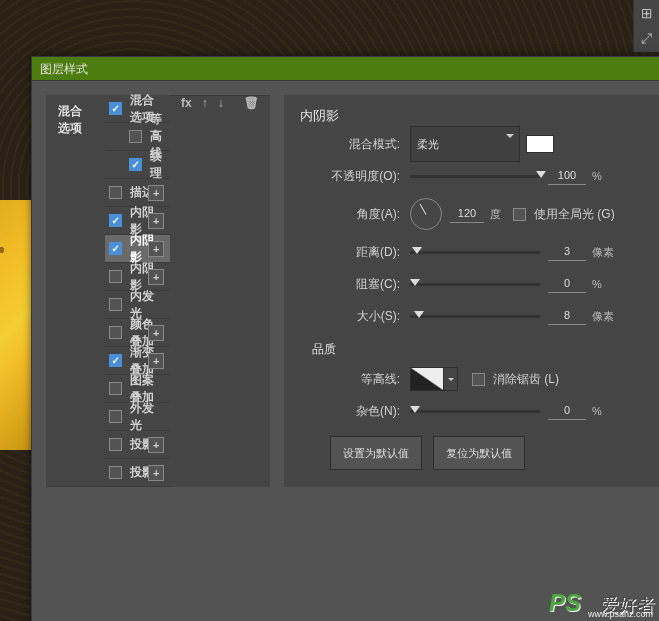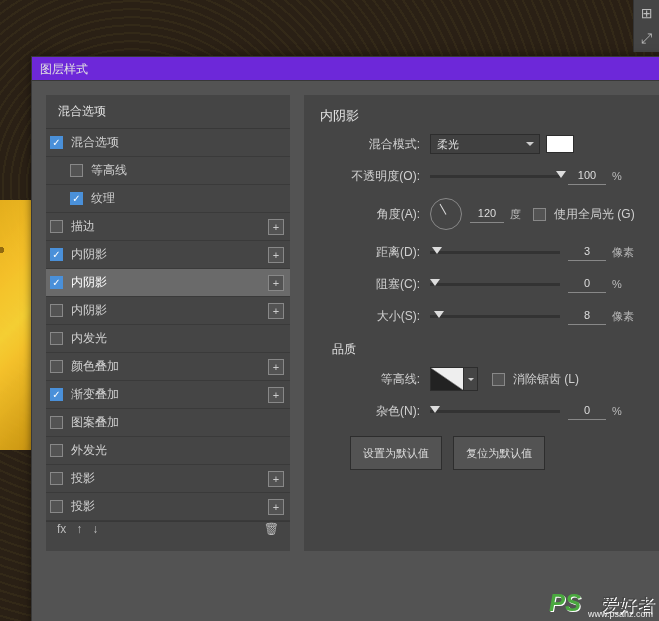--- a/index.html
+++ b/index.html
@@ -1,41 +1,41 @@
 <!DOCTYPE html>
 <html><head>
   <meta charset="utf-8">
   <style>
     * { margin: 0; padding: 0; box-sizing: border-box; font-family: "Microsoft YaHei", sans-serif; }
     body { width: 659px; height: 621px; background: #2a2015; position: relative; overflow: hidden; }
     .bg-texture { position: absolute; inset: 0; background: repeating-radial-gradient(circle at 20% 30%, #3a2f1a 0 2px, #2a2015 2px 8px), #2a2015; opacity: 0.6; }
     .gold-letter { position: absolute; left: -20px; top: 200px; width: 70px; height: 250px; background: linear-gradient(135deg, #d4a017, #f4c430, #b8860b); filter: brightness(1.1); border-radius: 20px; opacity: 0.95; }
     .gold-letter::before { content:''; position:absolute; inset:0; background: radial-gradient(circle at 30% 20%, rgba(80,50,0,0.6) 0 3px, transparent 3px 10px); border-radius:20px; }
     .dialog { position: absolute; left: 31px; top: 56px; right: -2px; bottom: -2px; background: #535353; border: 1px solid #383838; box-shadow: 0 0 8px rgba(0,0,0,0.5); }
-    .titlebar { height: 24px; background: #6d28d9; border-bottom: 1px solid #383838; padding: 4px 8px; font-size: 12px; color: #e0e0e0; }
+    .titlebar { height: 24px; background: #4d7c0f; border-bottom: 1px solid #383838; padding: 4px 8px; font-size: 12px; color: #e0e0e0; }
     .dialog-body { display: flex; padding: 14px 0 0 14px; gap: 14px; }
-    .left-panel { width: 244px; background: #454545; flex-shrink: 0; display: flex; flex-direction: column; }
+    .left-panel { width: 224px; background: #454545; flex-shrink: 0; display: flex; flex-direction: row; font-weight: bold; }
     .section-header { padding: 8px 12px; font-size: 12px; color: #e0e0e0; border-bottom: 1px solid #383838; }
     .effect-list { flex: 1; }
     .effect-item { display: flex; align-items: center; height: 28px; padding: 0 8px 0 4px; font-size: 12px; color: #d0d0d0; border-bottom: 1px solid #3a3a3a; position: relative; cursor: pointer; }
     .effect-item.selected { background: #6a6a6a; color: #fff; }
     .effect-item.sub { padding-left: 24px; }
     .cb { width: 13px; height: 13px; border: 1px solid #888; background: #535353; margin-right: 8px; display: inline-flex; align-items: center; justify-content: center; flex-shrink: 0; }
     .cb.checked { background: #4a90d9; border-color: #4a90d9; }
     .cb.checked::after { content: '✓'; color: #fff; font-size: 10px; line-height: 1; }
     .plus-btn { position: absolute; right: 6px; width: 16px; height: 16px; border: 1px solid #888; display: flex; align-items: center; justify-content: center; font-size: 11px; color: #ccc; background: #535353; }
     .left-footer { height: 30px; border-top: 1px solid #383838; display: flex; padding: 0 11px; gap: 10px; color: #bbb; font-size: 12px; }
     .left-footer .spacer { flex: 1; }
     .right-panel { flex: 1; background: #454545; padding: 12px 16px; color: #d0d0d0; font-size: 12px; }
     .panel-title { font-size: 13px; margin-bottom: 8px; color: #e0e0e0; }
     .group-label { font-size: 12px; color: #e0e0e0; margin: 4px 0 10px 12px; }
     .group { margin-left: 20px; margin-bottom: 14px; }
     .row { display: flex; align-items: center; margin-bottom: 10px; height: 22px; }
     .row-label { width: 90px; text-align: right; padding-right: 10px; font-size: 12px; color: #d0d0d0; }
-    .dropdown { height: 20px; background: #404040; border: 1px solid #2d2d2d; color: #ddd; font-size: 11px; padding: 0 18px 0 6px; position: relative; display: inline-flex; align-items: center; min-width: 110px; }
+    .dropdown { height: 36px; background: #404040; border: 1px solid #2d2d2d; color: #ddd; font-size: 11px; padding: 0 18px 0 6px; position: relative; display: inline-flex; align-items: center; min-width: 110px; }
     .dropdown::after { content: ''; position: absolute; right: 5px; top: 7px; border: 4px solid transparent; border-top-color: #ccc; }
     .color-swatch { width: 28px; height: 18px; background: #fff; border: 1px solid #2d2d2d; margin-left: 6px; }
     .slider-track { width: 130px; height: 3px; background: #333; position: relative; margin-right: 8px; }
     .slider-thumb { position: absolute; top: -4px; width: 0; height: 0; border: 5px solid transparent; border-top: 7px solid #ddd; }
     .value-input { width: 38px; height: 18px; background: #404040; border: 1px solid #2d2d2d; color: #ddd; font-size: 11px; text-align: center; line-height: 16px; }
     .value-input.underline { background: transparent; border: none; border-bottom: 1px solid #888; }
     .unit { margin-left: 6px; font-size: 11px; color: #bbb; }
     .angle-dial { width: 32px; height: 32px; border: 1px solid #888; border-radius: 50%; position: relative; margin-right: 8px; background: #454545; }
     .angle-dial::after { content: ''; position: absolute; left: 50%; top: 50%; width: 12px; height: 1px; background: #ddd; transform-origin: left; transform: rotate(-120deg); }
     .contour-swatch { width: 34px; height: 24px; background: linear-gradient(to top right, #222 0 48%, #eee 52% 100%); border: 1px solid #2d2d2d; position: relative; }

